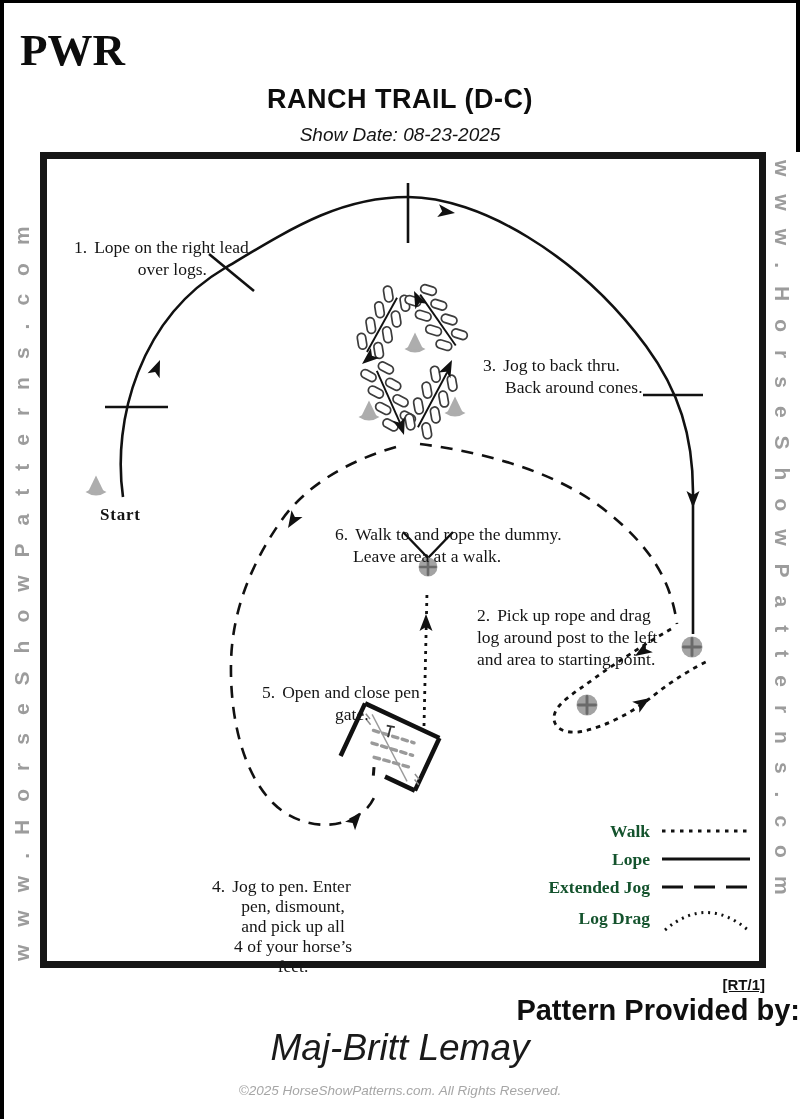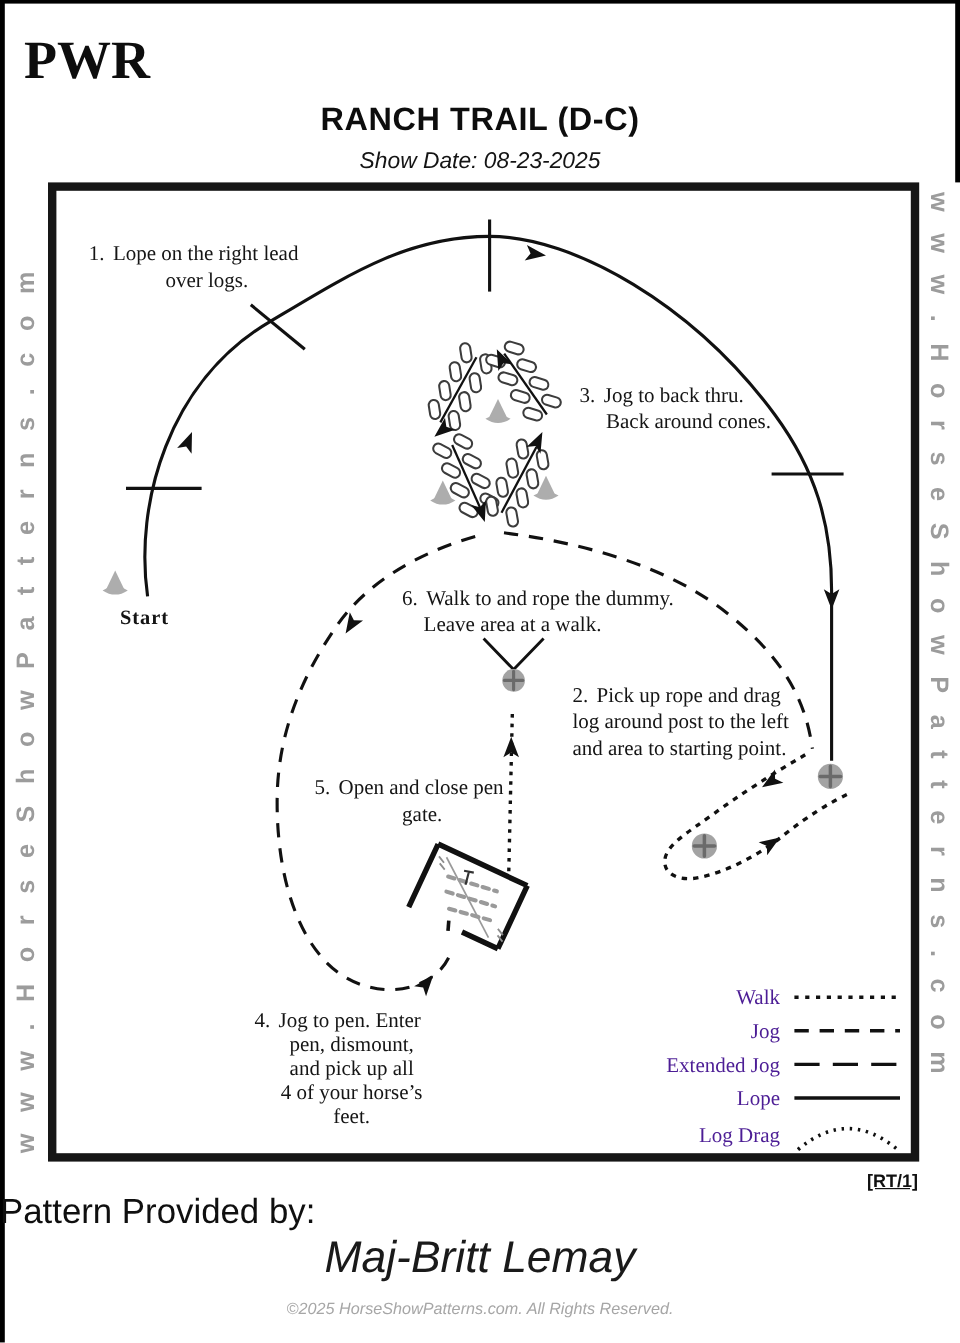--- a/index.html
+++ b/index.html
@@ -17,40 +17,40 @@
   .wm{position:absolute;white-space:nowrap;font-weight:bold;font-size:21px;
       letter-spacing:18px;color:#9c9c9c;transform-origin:0 0;}
   #wm-left{left:10px;top:961px;transform:rotate(-90deg);}
   #wm-right{left:794px;top:160px;transform:rotate(90deg);}
   
   #frame{position:absolute;left:40px;top:152px;width:726px;height:816px;
          box-sizing:border-box;border:7px solid #161616;background:#fff;}
   #diagram{position:absolute;left:40px;top:152px;}
   
   .instr{position:absolute;font-family:"Liberation Serif",serif;font-size:17.5px;
-         line-height:22px;color:#151515;white-space:nowrap;}
+         line-height:22px;color:#151515;white-space:nowrap;margin-top:36px;}
   .inum{display:inline-block;margin-right:7px;}
   .hang .cont{padding-left:22px;text-align:center;}
   .flush .cont{padding-left:0;}
   #i4{line-height:20px;}
   #i6 .cont{padding-left:18px;}
   #start-label{position:absolute;left:100px;top:505px;font-family:"Liberation Serif",serif;
                font-weight:bold;font-size:17px;letter-spacing:.8px;color:#141414;}
   
   #legend{position:absolute;left:505px;top:817px;}
   .lrow{display:flex;align-items:center;height:28px;}
   .llabel{width:145px;text-align:right;font-family:"Liberation Serif",serif;
-          font-weight:normal;font-size:17.5px;color:#4c1d95;}
+          font-weight:bold;font-size:17.5px;color:#14532d;}
   .lsample{width:95px;margin-left:10px;display:flex;align-items:center;}
   .lrow.drag{height:32px;align-items:flex-end;}
   .lrow.drag .llabel{padding-bottom:4px;}
   #pattern-code{position:absolute;right:35px;top:976px;font-weight:bold;font-size:15px;color:#111;text-decoration:underline;}
   
-  #provided{position:absolute;left:0;top:994px;width:100%;text-align:left;
-            font-weight:normal;font-size:29px;color:#0f0f0f;}
+  #provided{position:absolute;left:0;top:994px;width:100%;text-align:right;
+            font-weight:bold;font-size:29px;color:#0f0f0f;}
   #provider{position:absolute;left:0;top:1027px;width:100%;text-align:center;
             font-style:italic;font-size:37px;color:#1a1a1a;}
   #copyright{position:absolute;left:0;top:1083px;width:100%;text-align:center;
              font-style:italic;font-size:13.5px;color:#a6a6a6;}
 </style>
 </head>
 <body>
 
 <div id="page">
 
@@ -202,40 +202,32 @@
   <div id="legend">
     <div class="lrow">
       <div class="llabel">Walk</div>
       <div class="lsample">
         <svg width="92" height="12">
             <line x1="2" y1="6" x2="90" y2="6" stroke="#111" stroke-width="3" stroke-dasharray="3.5 5.5"></line>
           </svg>
       </div>
     </div>
     <div class="lrow">
-      <div class="llabel">Jog</div>
+      <div class="llabel">Lope</div>
       <div class="lsample">
         <svg width="92" height="12">
-            <line x1="2" y1="6" x2="90" y2="6" stroke="#111" stroke-width="2.8" stroke-dasharray="12 9"></line>
+            <line x1="2" y1="6" x2="90" y2="6" stroke="#111" stroke-width="2.8"></line>
           </svg>
       </div>
     </div>
     <div class="lrow">
       <div class="llabel">Extended Jog</div>
       <div class="lsample">
         <svg width="92" height="12">
             <line x1="2" y1="6" x2="90" y2="6" stroke="#111" stroke-width="2.8" stroke-dasharray="21 11"></line>
-          </svg>
-      </div>
-    </div>
-    <div class="lrow">
-      <div class="llabel">Lope</div>
-      <div class="lsample">
-        <svg width="92" height="12">
-            <line x1="2" y1="6" x2="90" y2="6" stroke="#111" stroke-width="2.8"></line>
           </svg>
       </div>
     </div>
     <div class="lrow drag">
       <div class="llabel">Log Drag</div>
       <div class="lsample">
         <svg width="92" height="32">
             <path d="M5 29 Q46 -6 88 29" fill="none" stroke="#111" stroke-width="3" stroke-dasharray="2 4.8"></path>
           </svg>
       </div>

